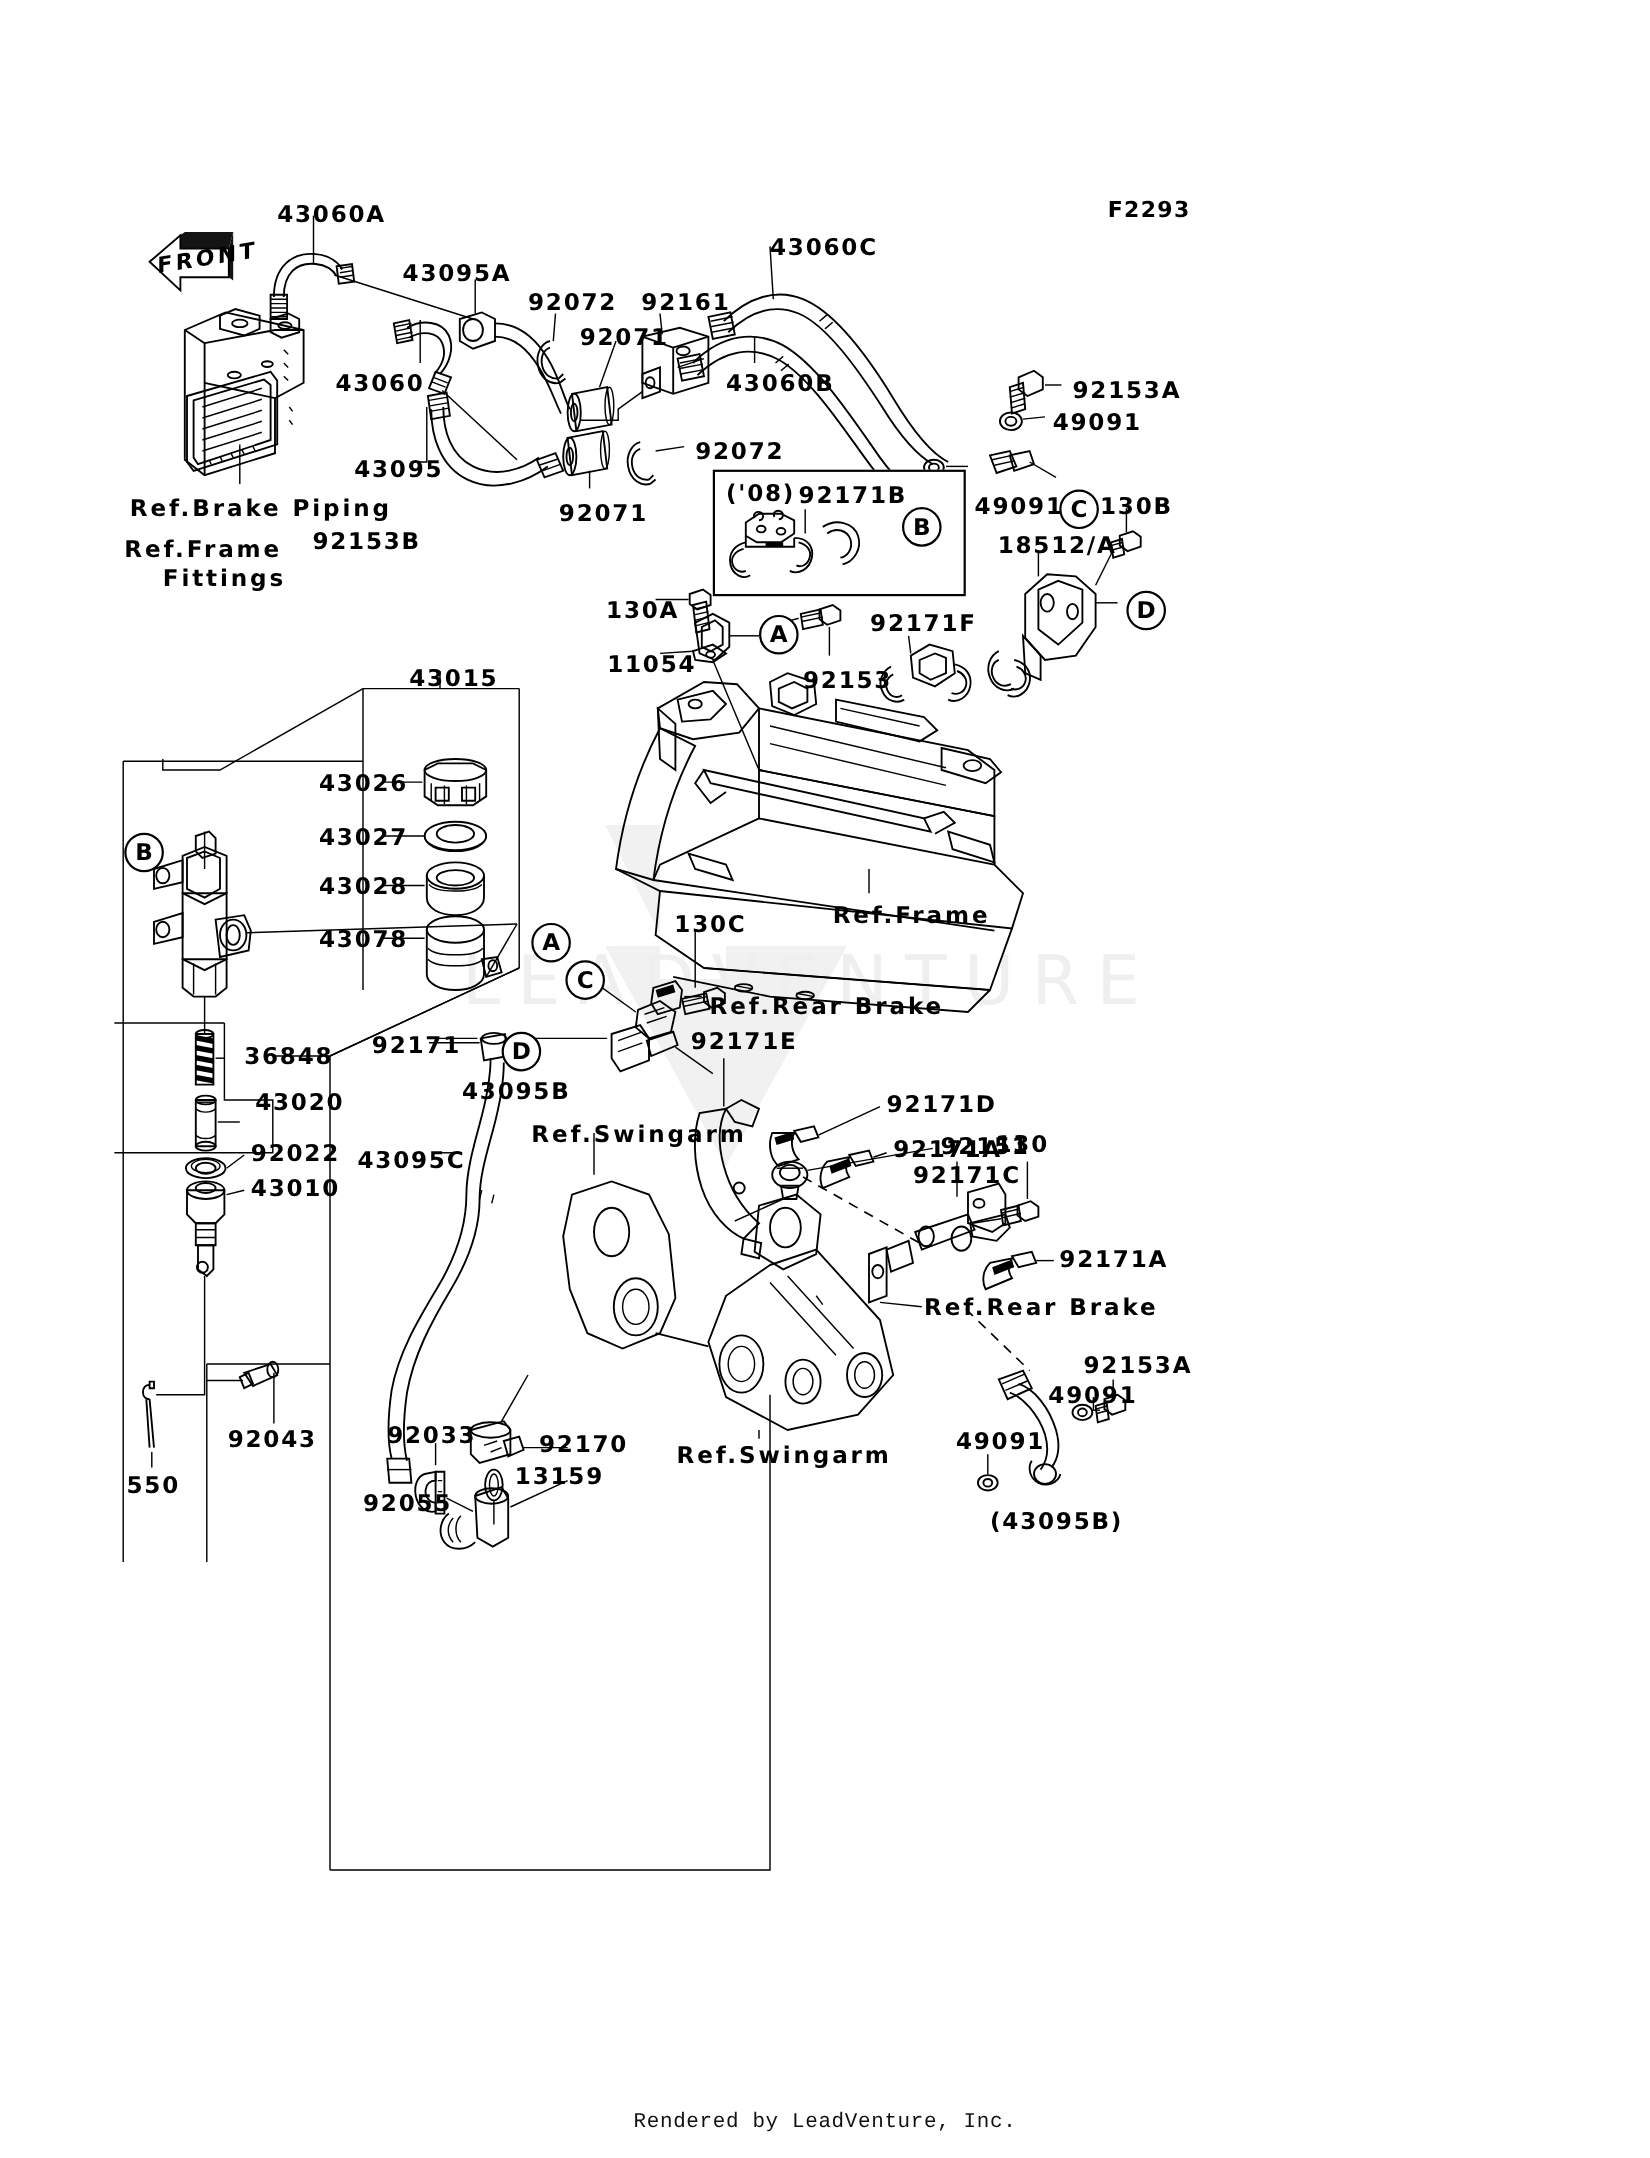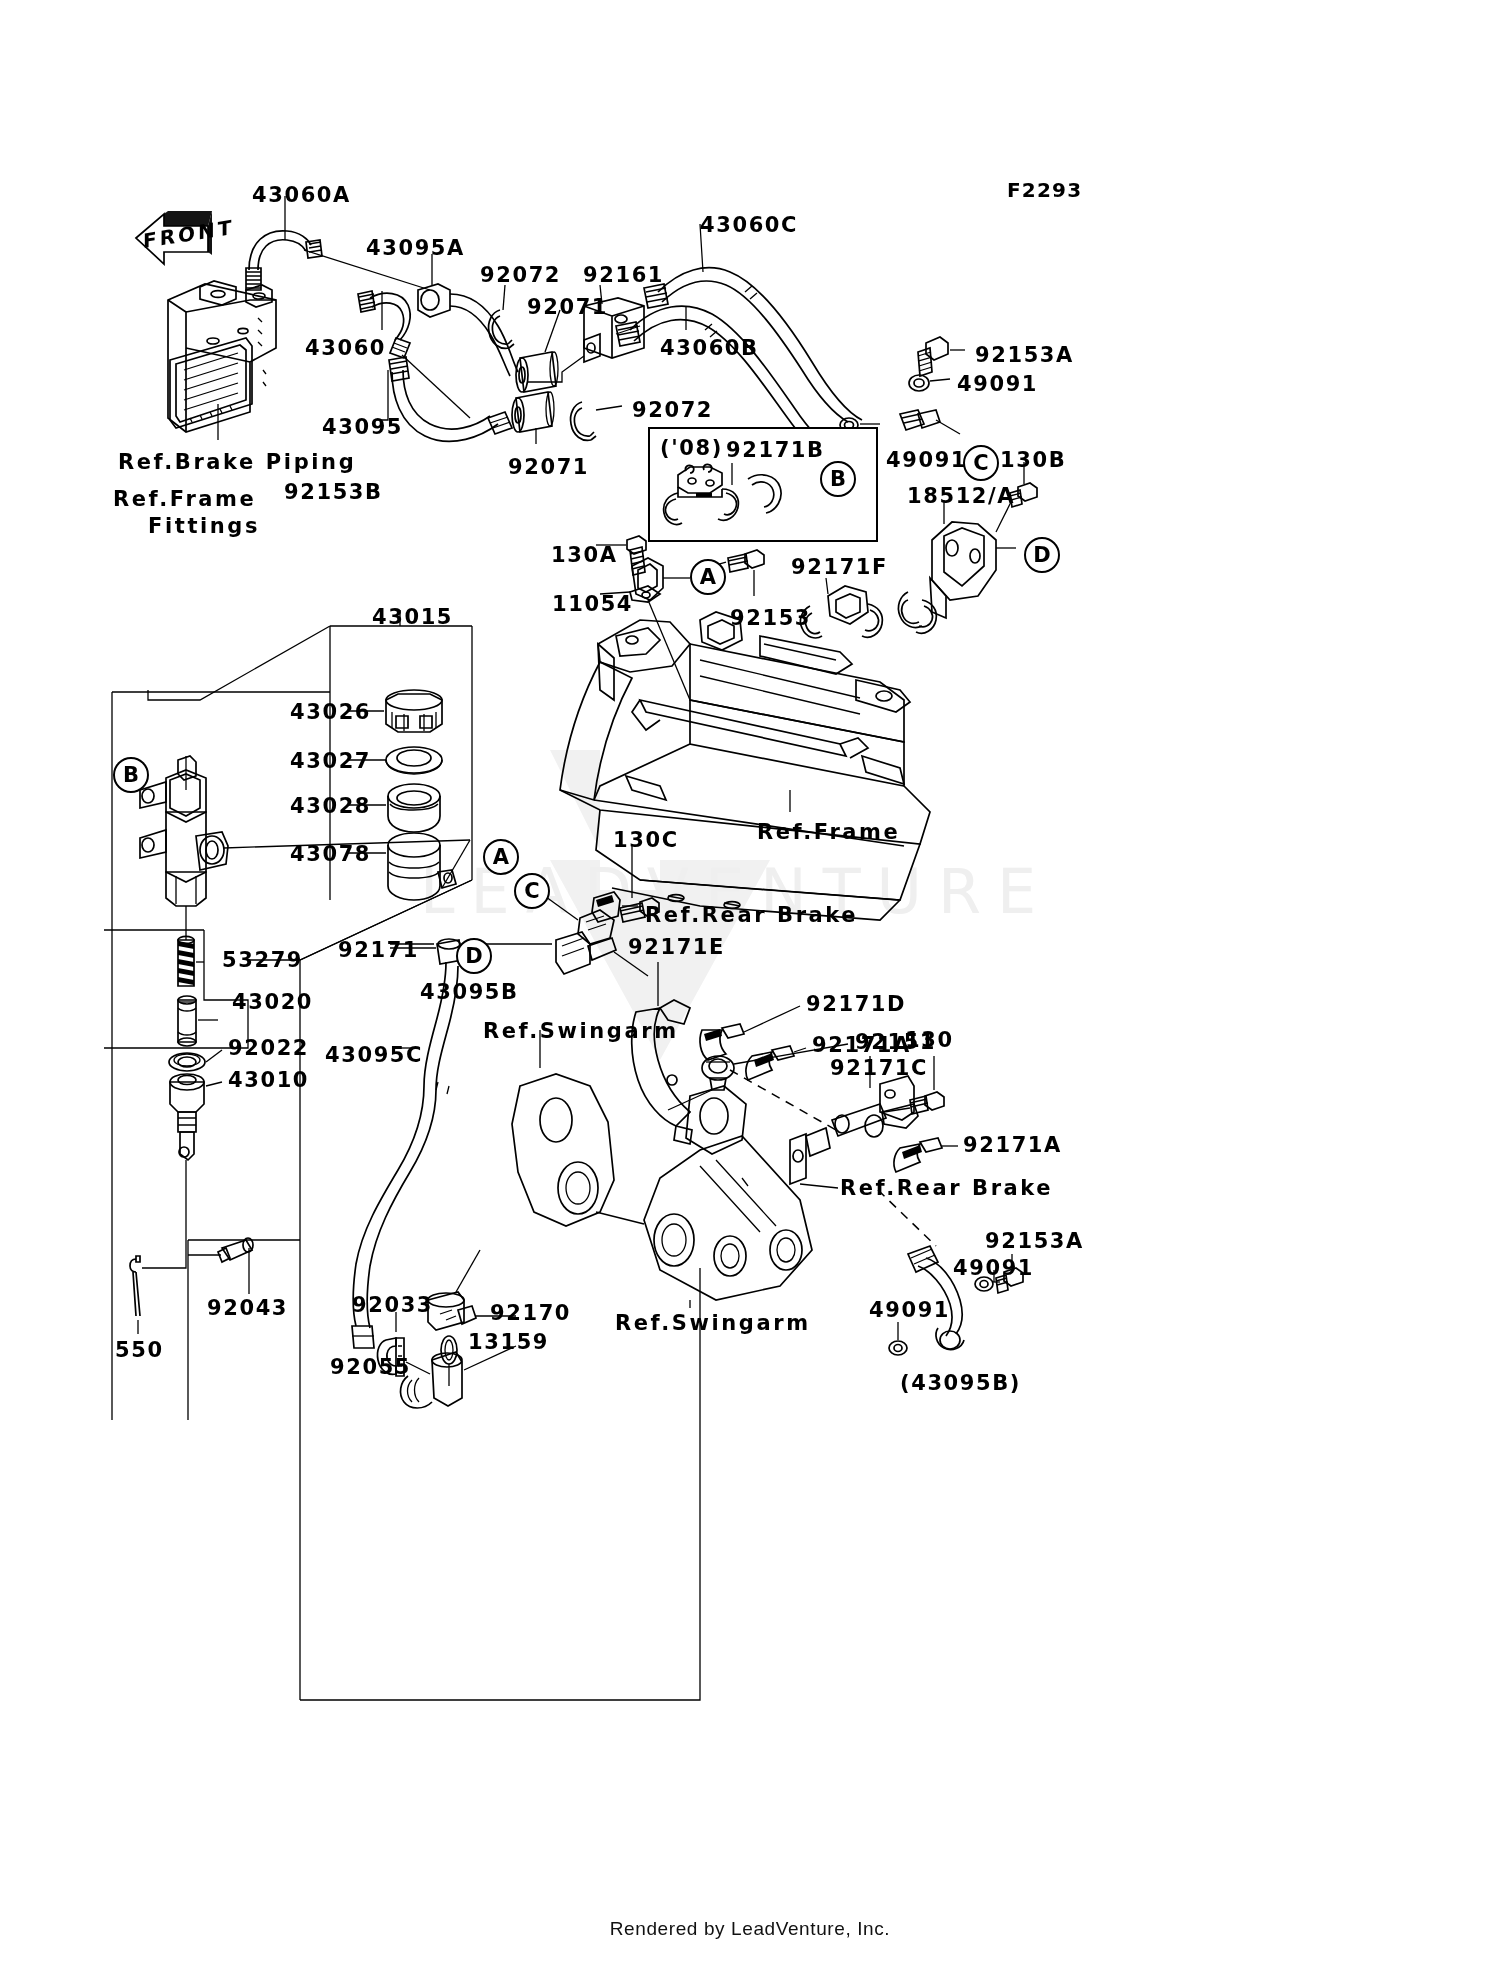--- a/index.html
+++ b/index.html
@@ -45,21 +45,21 @@
     position:absolute;
     width:36px;height:36px;border:2.2px solid #000;border-radius:50%;
     font-family:"DejaVu Sans", sans-serif;font-weight:700;font-size:21px;
     display:flex;align-items:center;justify-content:center;
     background:#fff;
     box-sizing:border-box;
   }
   
   .footer{
     position:absolute;left:0;right:0;bottom:22px;text-align:center;
-    font-family:Liberation Sans, sans-serif;font-size:19px;letter-spacing:.6px;
+    font-family:Liberation Mono, monospace;font-size:19px;letter-spacing:.6px;
     color:#111;
   }
   
   .wm{
     position:absolute;
     font-family:"DejaVu Sans", sans-serif;
     font-weight:400;
     font-size:62px;
     letter-spacing:16px;
     color:#efefef;
@@ -690,21 +690,21 @@
   <div class="lbl" style="left:372px;top:605px;">43015</div>
   <div class="lbl" style="left:290px;top:700px;">43026</div>
   <div class="lbl" style="left:290px;top:749px;">43027</div>
   <div class="lbl" style="left:290px;top:794px;">43028</div>
   <div class="lbl" style="left:613px;top:828px;">130C</div>
   <div class="lbl" style="left:290px;top:842px;">43078</div>
   <div class="lbl" style="left:338px;top:938px;">92171</div>
   <div class="lbl" style="left:628px;top:935px;">92171E</div>
   <div class="lbl" style="left:420px;top:980px;">43095B</div>
   <div class="lbl" style="left:806px;top:992px;">92171D</div>
-  <div class="lbl" style="left:222px;top:948px;">53279</div>
+  <div class="lbl" style="left:222px;top:948px;">36848</div>
   <div class="lbl" style="left:232px;top:990px;">43020</div>
   <div class="lbl" style="left:855px;top:1030px;">92151</div>
   <div class="lbl" style="left:228px;top:1036px;">92022</div>
   <div class="lbl" style="left:325px;top:1043px;">43095C</div>
   <div class="lbl" style="left:812px;top:1033px;">92171A</div>
   <div class="lbl" style="left:905px;top:1028px;">130</div>
   <div class="lbl" style="left:830px;top:1056px;">92171C</div>
   <div class="lbl" style="left:228px;top:1068px;">43010</div>
   <div class="lbl" style="left:963px;top:1133px;">92171A</div>
   <div class="lbl" style="left:985px;top:1229px;">92153A</div>

